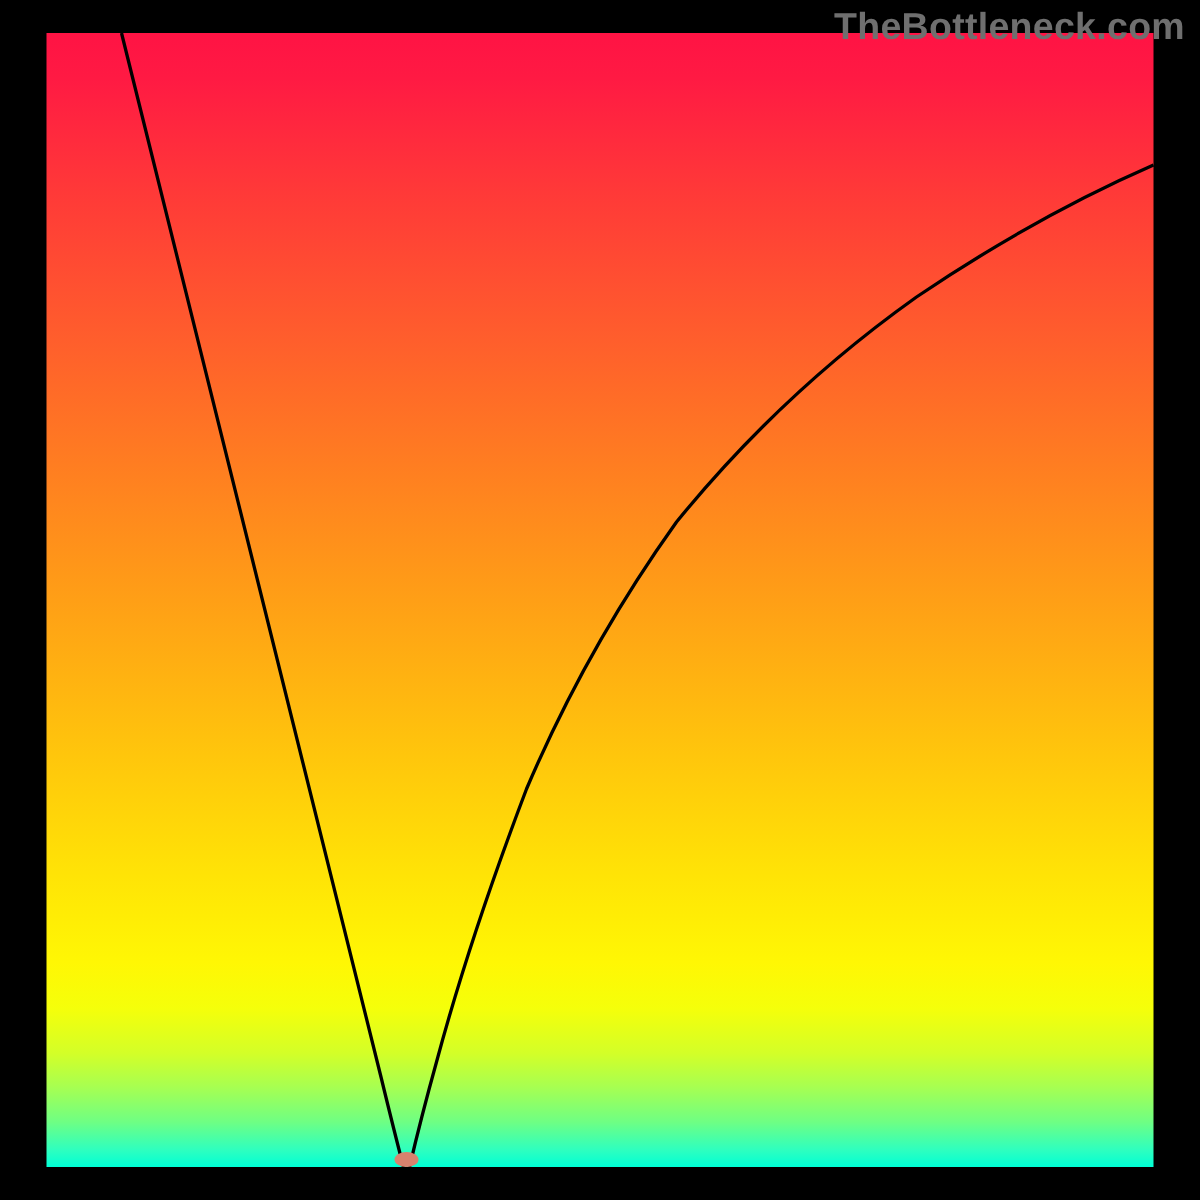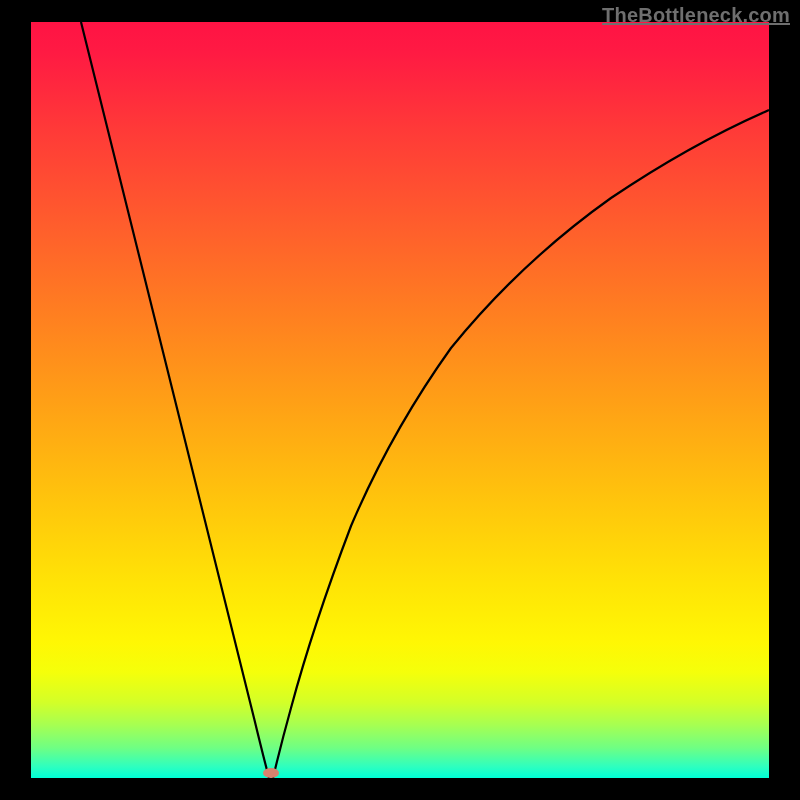--- a/index.html
+++ b/index.html
@@ -42,25 +42,24 @@
       #6fff83 96%,
       #2effbf 98.5%,
       #00ffd6 100%
     );
   }
   .watermark {
     position: absolute;
     top: 4px;
     right: 10px;
     color: #6f6f6f;
-    font-size: 20px;
+    font-size: 25px;
     font-weight: 580;
     letter-spacing: 0.2px;
     user-select: none;
-    text-decoration: underline;
   }
   svg.curve {
     position: absolute;
     left: 31px;
     top: 22px;
     width: 738px;
     height: 756px;
     overflow: visible;
   }
 </style>

